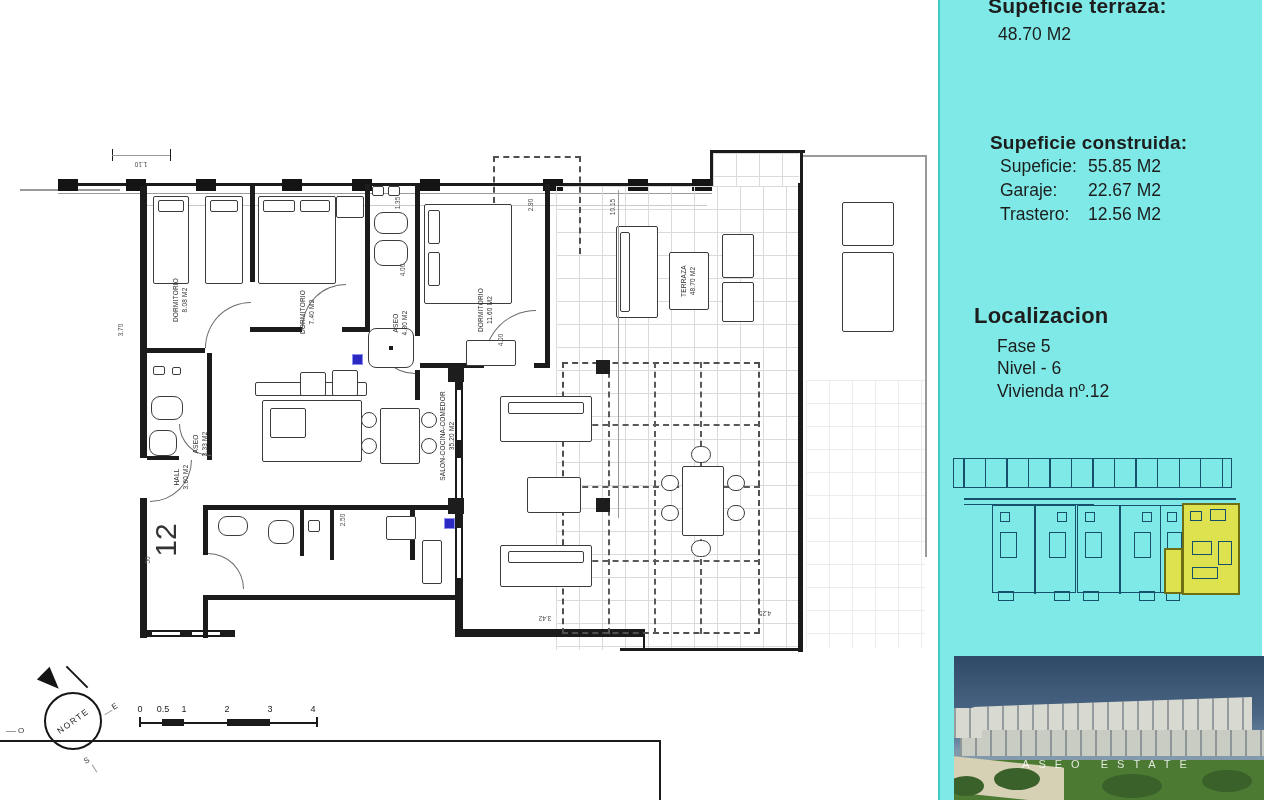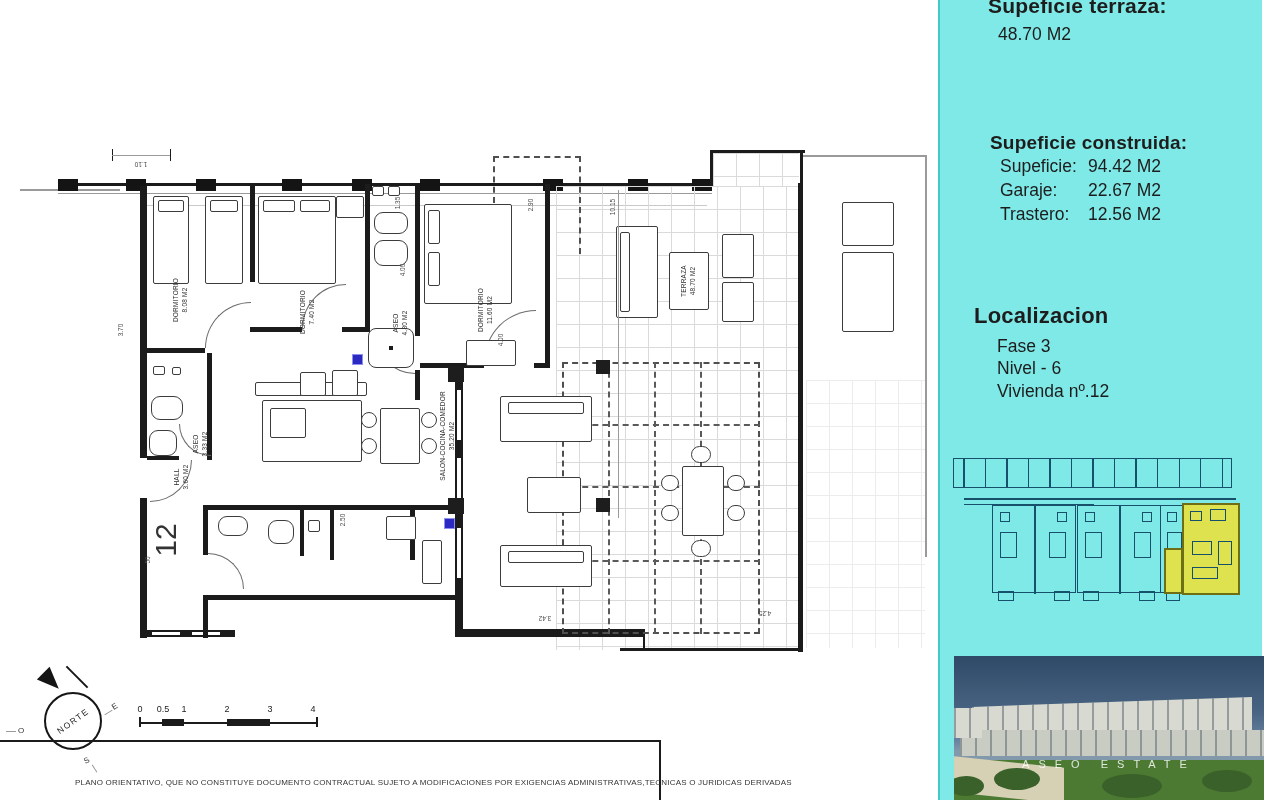--- a/index.html
+++ b/index.html
@@ -292,39 +292,38 @@
     <span class="sticklbl" style="left:313px;top:704px">4</span>
     <i class="w" style="left:140px;top:722px;width:177px;height:2px"></i>
     <i class="w" style="left:162px;top:719px;width:22px;height:7px"></i>
     <i class="w" style="left:227px;top:719px;width:43px;height:7px"></i>
     <i class="w" style="left:139px;top:717px;width:2px;height:10px"></i>
     <i class="w" style="left:316px;top:717px;width:2px;height:10px"></i>
   </div>
 
   <i class="w" style="left:0;top:740px;width:660px;height:2px"></i>
   <i class="w" style="left:659px;top:740px;width:2px;height:60px"></i>
-  <div class="disc">PLANO ORIENTATIVO, QUE NO CONSTITUYE DOCUMENTO CONTRACTUAL SUJETO A MODIFICACIONES POR EXIGENCIAS ADMINISTRATIVAS,TECNICAS O JURIDICAS DERIVADAS</div>
 
   <aside class="panel">
     <h2 class="sb-h" style="left:48px;top:-6px;font-size:21px;margin:0">Supeficie terraza:</h2>
     <span class="sb-t" style="left:58px;top:24px">48.70 M2</span>
 
     <h2 class="sb-h" style="left:36px;top:118px;font-size:19px;margin:14px">Supeficie construida:</h2>
     <div class="sb-row" style="left:60px;top:156px">
-      <span class="lab">Supeficie:</span><span>94.42 M2</span>
+      <span class="lab">Supeficie:</span><span>55.85 M2</span>
     </div>
     <div class="sb-row" style="left:60px;top:180px">
       <span class="lab">Garaje:</span><span>22.67 M2</span>
     </div>
     <div class="sb-row" style="left:60px;top:204px">
       <span class="lab">Trastero:</span><span>12.56 M2</span>
     </div>
 
     <h2 class="sb-h" style="left:34px;top:303px;font-size:22px;margin:0">Localizacion</h2>
-    <span class="sb-t" style="left:57px;top:336px">Fase 3</span>
+    <span class="sb-t" style="left:57px;top:336px">Fase 5</span>
     <span class="sb-t" style="left:57px;top:358px">Nivel - 6</span>
     <span class="sb-t" style="left:57px;top:381px">Vivienda nº.12</span>
 
     <div class="mm">
       <i class="mpb" style="left:12px;top:8px;width:268px;height:30px">
         <i style="position:absolute;left:0;top:0;right:0;bottom:0;background:repeating-linear-gradient(to right,transparent 0 20px,#17506a 20px 21.5px)"></i>
       </i>
       <i class="mpb" style="left:1px;top:8px;width:11px;height:30px"></i>
       <i class="mpl" style="left:12px;top:48px;width:272px;height:2px"></i>
       <i class="mpl" style="left:12px;top:54px;width:130px;height:1px"></i>

